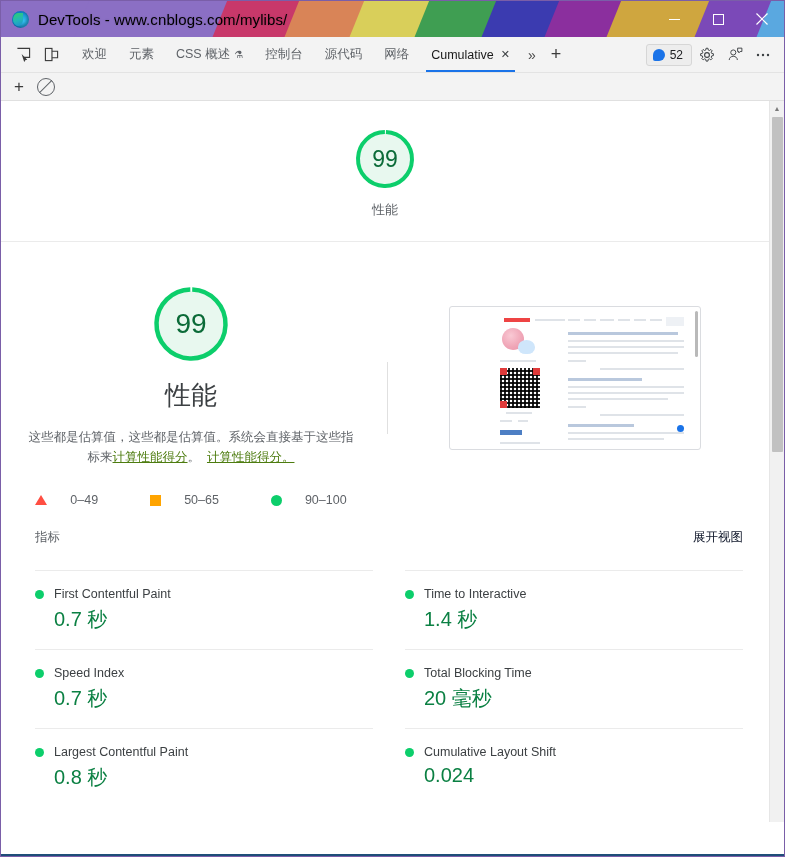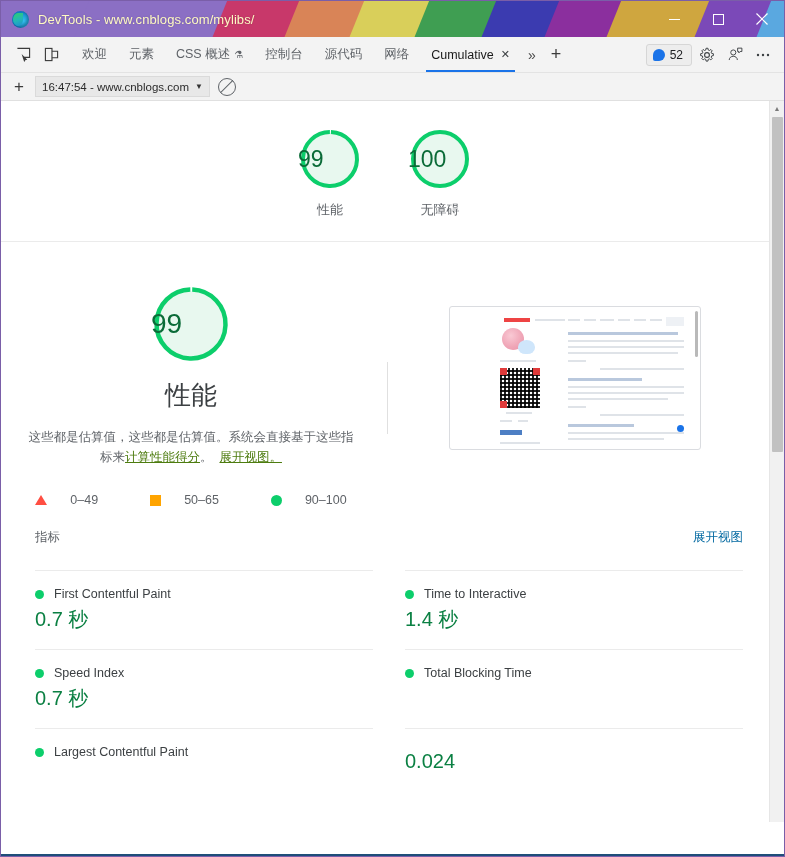--- a/index.html
+++ b/index.html
@@ -63,22 +63,22 @@
   }
   .edge-logo:after {
     content: "";
     position: absolute;
     left: 1px; top: 2px;
     width: 10px; height: 13px;
     border-radius: 50% 0 50% 50%;
     background: linear-gradient(160deg, #2fd06a 0%, #22b6b8 55%, #1f8fd0 100%);
   }
   .title-text {
-    color: #fef9c3;
-    font-size: 13px;
+    color: #000000;
+    font-size: 15px;
     white-space: nowrap;
     letter-spacing: .1px;
     text-shadow: 0 0 2px rgba(0,0,0,.18);
   }
   .win-buttons {
     position: absolute;
     right: 0; top: 0;
     height: 36px;
     display: flex;
     z-index: 4;
@@ -276,20 +276,21 @@
     padding: 26px 0 22px;
     border-bottom: 1px solid #ebebeb;
   }
   .gauge-sm { text-align: center; }
   .ring {
     position: relative;
     margin: 0 auto;
     border-radius: 50%;
     display: flex;
     align-items: center;
+    justify-content: center;
   }
   .ring-sm {
     width: 64px; height: 64px;
   }
   .ring svg { position: absolute; inset: 0; }
   .ring .num {
     position: relative;
     z-index: 2;
     font-weight: 400;
   }
@@ -416,21 +417,21 @@
 
   
   .metrics-head {
     display: flex;
     align-items: center;
     justify-content: space-between;
     padding: 22px 26px 12px 34px;
     font-size: 12.5px;
     color: #5f6368;
   }
-  .metrics-head .expand { color: #0369a1; }
+  .metrics-head .expand { color: #0f172a; }
   .metrics-grid {
     display: grid;
     grid-template-columns: 1fr 1fr;
     column-gap: 32px;
     padding: 12px 26px 0 34px;
   }
   .metric {
     padding: 16px 2px 16px 0;
     border-top: 1px solid #ebebeb;
   }
@@ -443,20 +444,21 @@
     width: 9px; height: 9px; border-radius: 50%;
     background: #0cce6b;
     flex: none;
   }
   .m-name {
     font-size: 12.5px;
     color: #3c4043;
   }
   .m-val {
     margin-top: 5px;
+    margin-left: 19px;
     font-size: 20px;
     color: #0b8043;
     font-weight: 400;
   }
 
   
   .scrollbar {
     position: absolute;
     right: 0; top: 0; bottom: 0;
     width: 15px;
@@ -596,69 +598,55 @@
             <circle cx="3" cy="8" r="1.2" fill="#3c4043"></circle>
             <circle cx="8" cy="8" r="1.2" fill="#3c4043"></circle>
             <circle cx="13" cy="8" r="1.2" fill="#3c4043"></circle>
           </svg>
       </div>
     </div>
   </div>
 
   <div class="runbar">
     <div class="plus">+</div>
-    <div class="run-chip">
-      <span>16:47:54 - www.cnblogs.com</span>
-      <span class="chip-caret">▼</span>
-    </div>
     <div class="no-icon"></div>
   </div>
 
 
   <div class="report-wrap">
     <div class="report">
 
       <div class="topgauges">
         <div class="gauge-sm">
           <div class="ring ring-sm">
             <svg viewBox="0 0 64 64">
               <circle cx="32" cy="32" r="26" fill="#e8f8ef"></circle>
               <circle cx="32" cy="32" r="27" fill="none" stroke="#0cce6b" stroke-width="4" stroke-dasharray="167.9 169.6" stroke-linecap="butt" transform="rotate(-88 32 32)"></circle>
             </svg>
             <span class="num" style="color:#0b6b38;">99</span>
           </div>
           <div class="label">性能</div>
         </div>
 
-        <div class="gauge-sm">
-          <div class="ring ring-sm">
-            <svg viewBox="0 0 64 64">
-              <circle cx="32" cy="32" r="26" fill="#e8f8ef"></circle>
-              <circle cx="32" cy="32" r="27" fill="none" stroke="#0cce6b" stroke-width="4"></circle>
-            </svg>
-            <span class="num" style="color:#0b6b38;">100</span>
-          </div>
-          <div class="label">无障碍</div>
-        </div>
       </div>
 
       <div class="perf-section">
         <div class="perf-left">
           <div class="ring ring-lg">
             <svg viewBox="0 0 80 80">
               <circle cx="40" cy="40" r="33" fill="#e8f8ef"></circle>
               <circle cx="40" cy="40" r="34.5" fill="none" stroke="#0cce6b" stroke-width="4.5" stroke-dasharray="214.5 216.8" stroke-linecap="butt" transform="rotate(-88 40 40)"></circle>
             </svg>
             <span class="num" style="color:#0b6b38;">99</span>
           </div>
 
           <div class="perf-title">性能</div>
 
           <div class="perf-desc">
-            <span>这些都是估算值，这些都是估算值。系统会直接基于这些指标来</span><a href="#">计算性能得分</a><span>。</span>&nbsp;&nbsp;<a href="#">展开视图。</a>
+            <span>这些都是估算值，这些都是估算值。系统会直接基于这些指标来</span><a href="#">计算性能得分</a><span>。</span>&nbsp;&nbsp;<a href="#">计算性能得分。</a>
           </div>
 
           <div class="legend">
             <div class="legend-item">
               <span class="tri"></span>
               <span>0–49</span>
             </div>
             <div class="legend-item">
               <span class="sq"></span>
               <span>50–65</span>
@@ -749,28 +737,34 @@
             <span class="m-dot"></span>
             <span class="m-name">Speed Index</span>
           </div>
           <div class="m-val">0.7 秒</div>
         </div>
         <div class="metric">
           <div class="metric-top">
             <span class="m-dot"></span>
             <span class="m-name">Total Blocking Time</span>
           </div>
+          <div class="m-val">20 毫秒</div>
         </div>
         <div class="metric">
           <div class="metric-top">
             <span class="m-dot"></span>
             <span class="m-name">Largest Contentful Paint</span>
           </div>
+          <div class="m-val">0.8 秒</div>
         </div>
         <div class="metric">
+          <div class="metric-top">
+            <span class="m-dot"></span>
+            <span class="m-name">Cumulative Layout Shift</span>
+          </div>
           <div class="m-val">0.024</div>
         </div>
       </div>
     </div>
 
     <div class="scrollbar">
       <div class="sb-arrow">▲</div>
       <div class="sb-thumb"></div>
     </div>
   </div>

